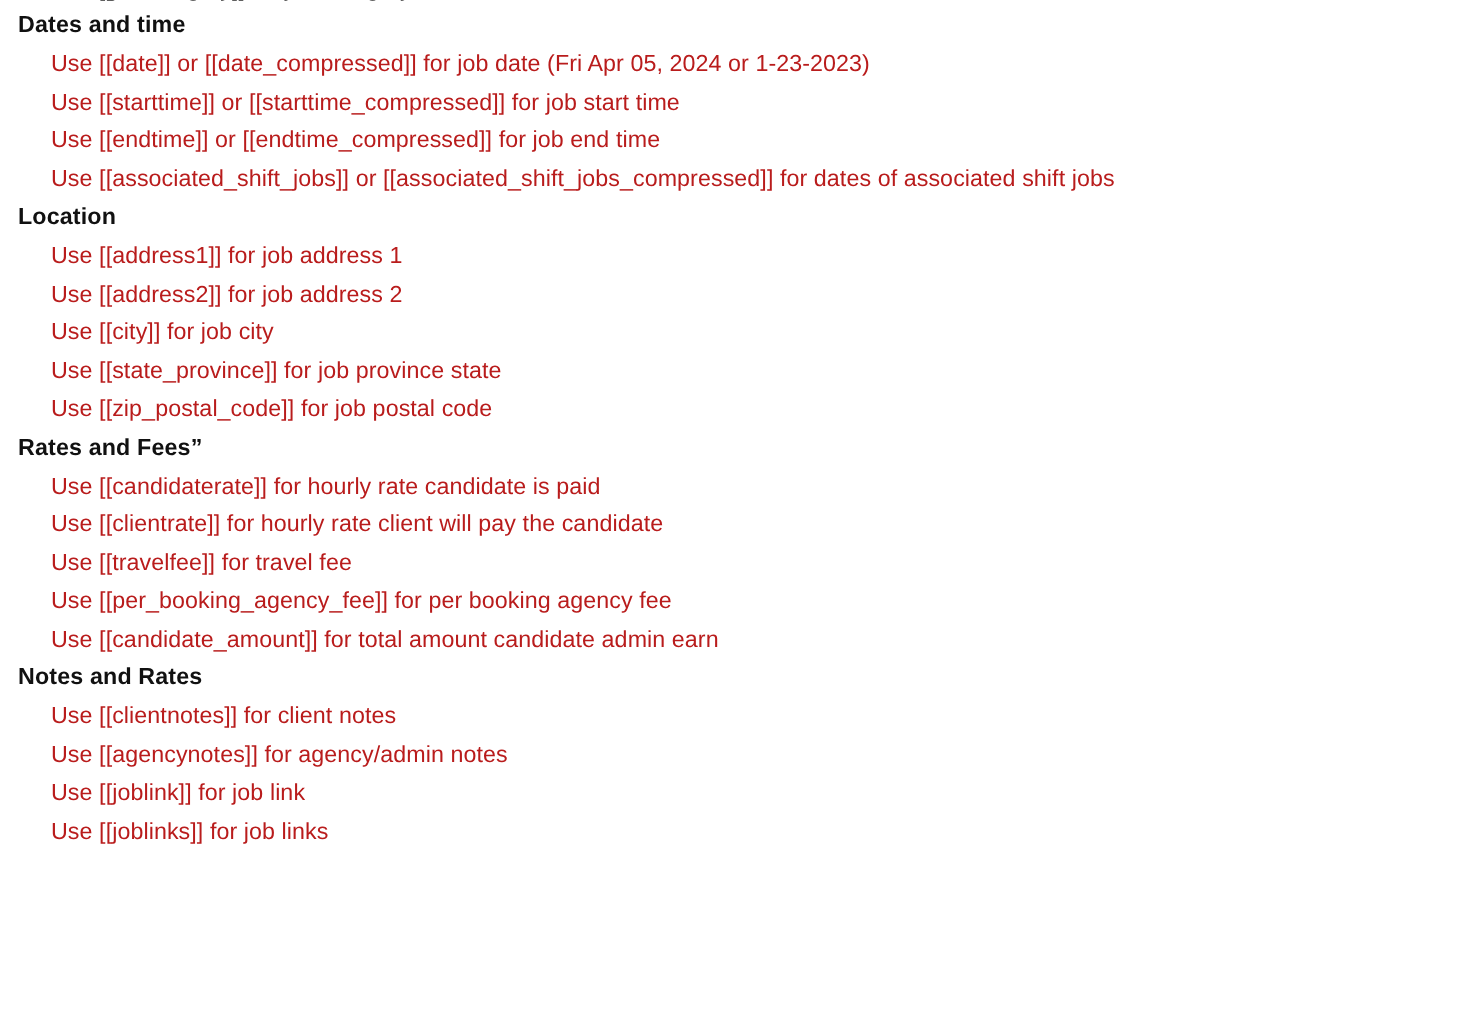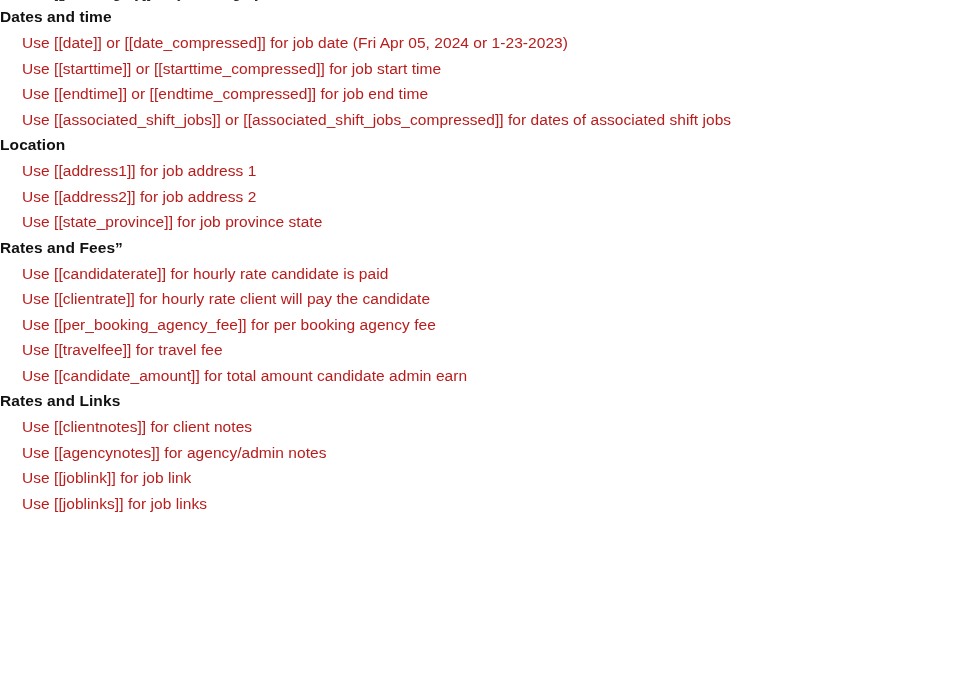--- a/index.html
+++ b/index.html
@@ -8,21 +8,21 @@
     background: #ffffff;
   }
   body {
     width: 971px;
     height: 677px;
     overflow: hidden;
     font-family: "Liberation Sans", sans-serif;
     color: #2b2b2b;
   }
   .doc {
-    padding: 0 0;
+    padding: 0 12px;
     box-sizing: border-box;
   }
   .clipped-top {
     height: 6px;
     overflow: hidden;
     position: relative;
   }
   .clipped-top .partial {
     font-size: 15.5px;
     line-height: 26px;
@@ -79,37 +79,39 @@
       <li>Use [[endtime]] or [[endtime_compressed]] for job end time</li>
       <li>Use [[associated_shift_jobs]] or [[associated_shift_jobs_compressed]] for dates of associated shift jobs</li>
     </ul>
   </div>
 
   <div class="section">
     <div class="section-head">Location</div>
     <ul class="lines">
       <li>Use [[address1]] for job address 1</li>
       <li>Use [[address2]] for job address 2</li>
+      <li>Use [[city]] for job city</li>
       <li>Use [[state_province]] for job province state</li>
+      <li>Use [[zip_postal_code]] for job postal code</li>
     </ul>
   </div>
 
   <div class="section">
     <div class="section-head">Rates and Fees”</div>
     <ul class="lines">
       <li>Use [[candidaterate]] for hourly rate candidate is paid</li>
       <li>Use [[clientrate]] for hourly rate client will pay the candidate</li>
+      <li>Use [[travelfee]] for travel fee</li>
       <li>Use [[per_booking_agency_fee]] for per booking agency fee</li>
-      <li>Use [[travelfee]] for travel fee</li>
       <li>Use [[candidate_amount]] for total amount candidate admin earn</li>
     </ul>
   </div>
 
   <div class="section last-clip">
-    <div class="section-head">Rates and Links</div>
+    <div class="section-head">Notes and Rates</div>
     <ul class="lines">
       <li>Use [[clientnotes]] for client notes</li>
       <li>Use [[agencynotes]] for agency/admin notes</li>
       <li>Use [[joblink]] for job link</li>
       <li>Use [[joblinks]] for job links</li>
     </ul>
   </div>
 
 </div>
 

